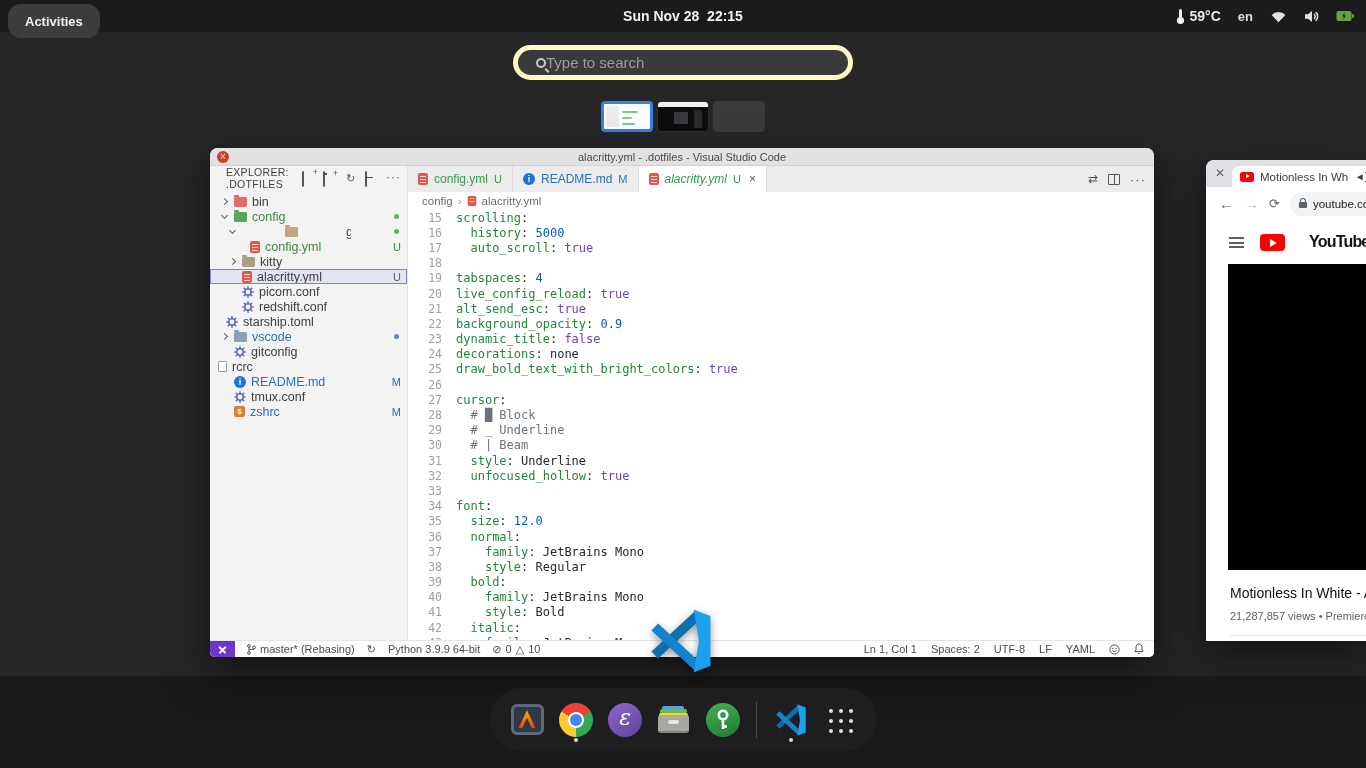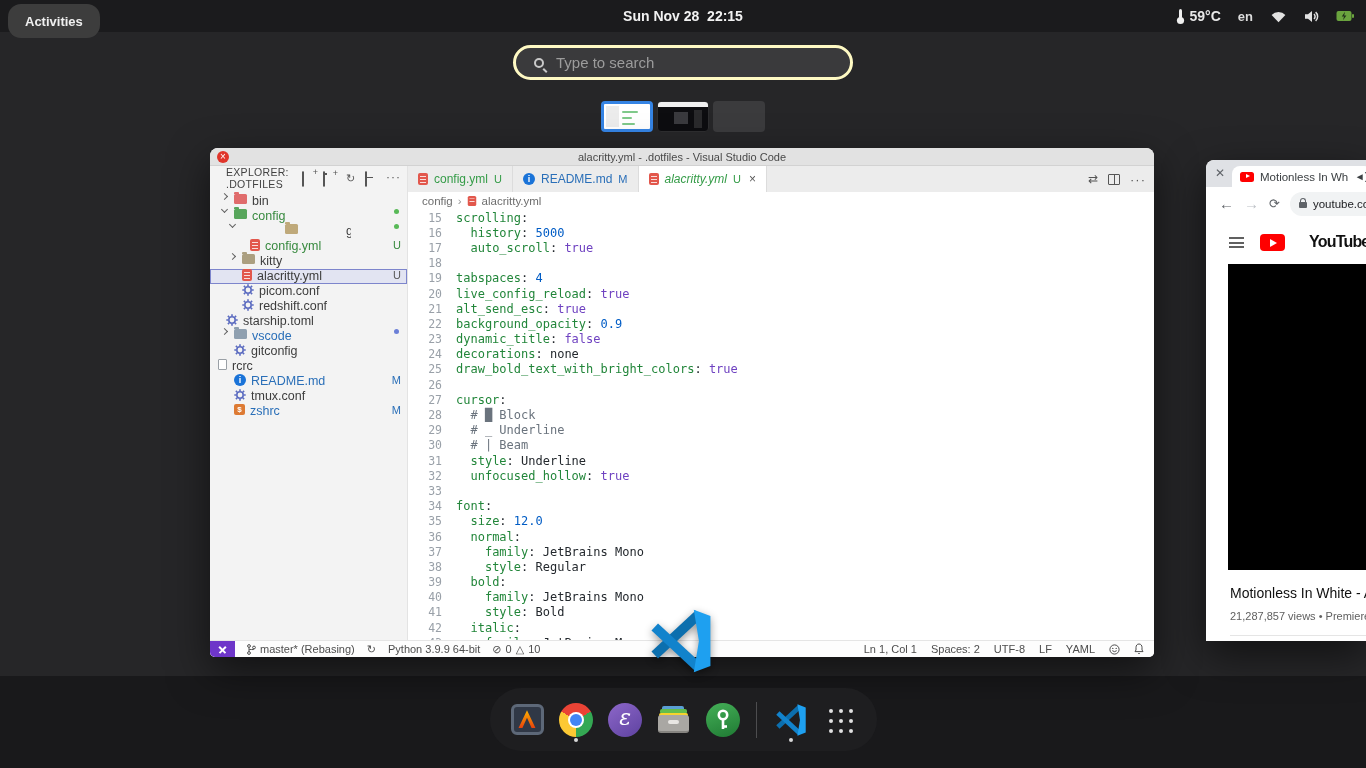--- a/index.html
+++ b/index.html
@@ -8,21 +8,21 @@
 
   
   #topbar { position:absolute; left:0; top:0; width:1366px; height:32px; background:#1b1b1d; display:flex; align-items:center; z-index:5; }
   #activities { position:absolute; left:8px; top:4px; height:34px; padding:0 17px; border-radius:13px; background:#3d3d3d; color:#f0f0f0; font-size:13px; font-weight:700; display:flex; align-items:center; cursor:pointer; }
   #clock { position:absolute; left:0; right:0; text-align:center; color:#f2f2f2; font-size:14px; font-weight:700; white-space:pre; }
   #tray { position:absolute; right:12px; top:0; height:32px; display:flex; align-items:center; gap:17px; color:#e8e8e8; }
   #tray .temp { display:flex; align-items:center; gap:5px; font-size:14px; font-weight:700; }
   #tray .lang { font-size:13px; color:#dcdcdc; font-weight:700; }
   .batt { width:18px; height:12px; }
 
-  #searchbar { position:absolute; left:513px; top:45px; width:340px; height:35px; border-radius:18px; background:#3a3a3c; border:3px solid #fef9c3; display:flex; align-items:center; padding-left:18px; gap:12px; }
+  #searchbar { position:absolute; left:513px; top:45px; width:340px; height:35px; border-radius:18px; background:#3a3a3c; border:5px solid #fef9c3; display:flex; align-items:center; padding-left:18px; }
   .mag { width:10px; height:10px; border:2px solid #c9c9c9; border-radius:50%; position:relative; flex:0 0 auto; }
   .mag::after { content:""; position:absolute; width:2px; height:5px; background:#c9c9c9; left:8px; top:8px; transform:rotate(-45deg); }
   #searchbar input { background:transparent; border:none; outline:none; color:#e5e5e5; font-size:15px; font-family:"Liberation Sans",sans-serif; width:260px; }
   #searchbar input::placeholder { color:#9c9c9c; }
 
   #workspaces { position:absolute; left:0; right:0; top:101px; display:flex; justify-content:center; gap:4px; }
   .ws { width:52px; height:31px; border-radius:4px; position:relative; overflow:hidden; cursor:pointer; }
   .ws.active { border:3px solid #3584e4; background:#fff; }
   .ws.active .mini-side { position:absolute; left:2px; top:2px; bottom:2px; width:13px; background:#ececec; }
   .ws.active .mini-line { position:absolute; height:2px; background:#7fc98a; border-radius:1px; }
@@ -69,21 +69,21 @@
   .xi-doc { border:1px solid #555; border-radius:1px; width:9px; height:11px; margin-top:1px; }
   .xi-doc::after { content:"+"; position:absolute; right:-3px; top:-5px; font-size:9px; }
   .xi-folder { border:1px solid #555; border-radius:1px; width:11px; height:8px; margin-top:3px; }
   .xi-folder::before { content:""; position:absolute; left:0; top:1px; width:4px; height:2px; background:#555; }
   .xi-folder::after { content:"+"; position:absolute; right:-2px; top:-4px; font-size:9px; }
   .xi-refresh { font-size:11px; line-height:13px; text-align:center; }
   .xi-collapse { border:1px solid #555; border-radius:1px; width:10px; height:10px; margin-top:1px; }
   .xi-collapse::after { content:""; position:absolute; left:2px; top:5px; width:6px; height:1px; background:#555; }
   .xi-more { font-size:12px; line-height:11px; letter-spacing:1px; }
   .tree { position:absolute; left:0; right:0; top:28px; }
-  .trow { height:15px; display:flex; align-items:flex-start; cursor:pointer; position:relative; padding-right:6px; }
+  .trow { height:15px; display:flex; align-items:center; cursor:pointer; position:relative; padding-right:6px; }
   .trow.selected { background:#e2e4f2; outline:1px solid #7d85cc; outline-offset:-1px; }
   .chev { width:5px; height:5px; border-right:1.2px solid #616161; border-bottom:1.2px solid #616161; flex:0 0 auto; margin-right:7px; }
   .chev.collapsed { transform:rotate(-45deg); }
   .chev.expanded { transform:rotate(45deg); margin-top:-2px; }
   .tlabel { margin-left:5px; white-space:nowrap; overflow:hidden; flex:1 1 auto; }
   .tlabel.green { color:#388a3f; }
   .tlabel.blue { color:#2a6fb8; }
   .tbadge { font-size:11px; flex:0 0 auto; }
   .tbadge.green { color:#388a3f; }
   .tbadge.blue { color:#2a6fb8; }

